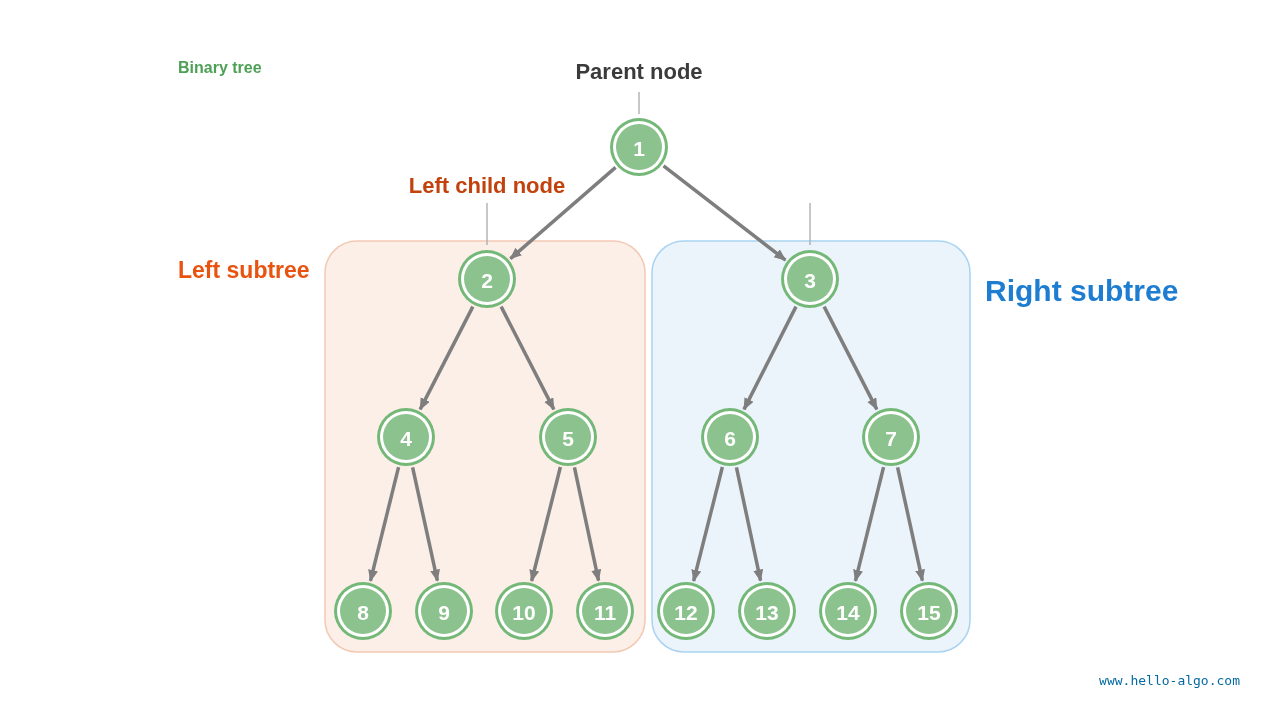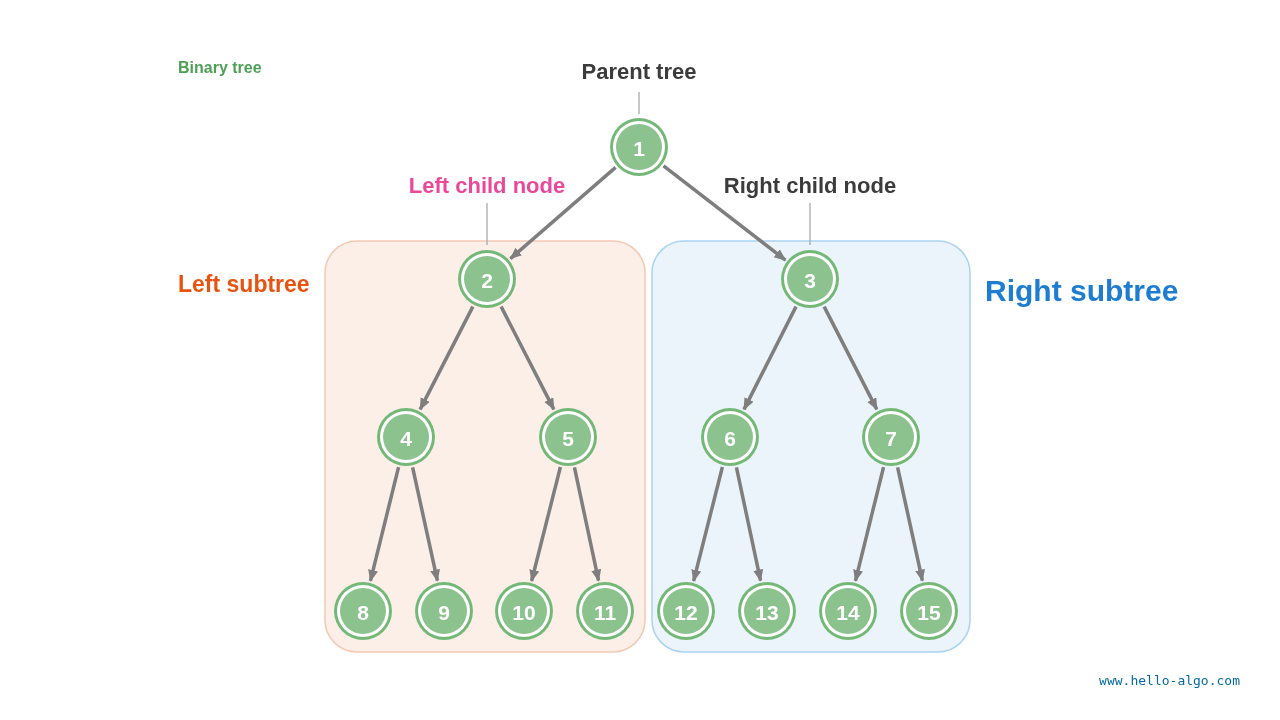--- a/index.html
+++ b/index.html
@@ -7,21 +7,21 @@
          font-family: "Liberation Sans", sans-serif; }
   .canvas { position: relative; width: 1280px; height: 720px; background: #ffffff; }
   #tree-svg { position: absolute; left: 0; top: 0; }
   .lbl { position: absolute; font-weight: 700; font-size: 22px;
          white-space: nowrap; color: #3b3b3b; line-height: 1.1; }
   .lbl.centered { transform: translateX(-50%); }
   #lbl-binary-tree   { left: 178px; top: 59px;  font-size: 16px; }
   #lbl-parent        { left: 639px; top: 60px; }
   #lbl-left-child    { left: 487px; top: 174px; }
   #lbl-right-child   { left: 810px; top: 174px; }
-  #lbl-left-subtree  { left: 178px; top: 272px; font-size: 23px; }
+  #lbl-left-subtree  { left: 178px; top: 258px; font-size: 23px; }
   #lbl-right-subtree { left: 985px; top: 256px; font-size: 30px; margin-top: 18px; }
   #watermark { position: absolute; right: 40px; top: 673px;
                font-family: "DejaVu Sans Mono", monospace;
                font-size: 13px; font-weight: 400; }
 </style>
 </head>
 <body>
 
 <div class="canvas">
 
@@ -137,24 +137,23 @@
       <g>
         <circle cx="929" cy="611" r="29" fill="#74B878"></circle>
         <circle cx="929" cy="611" r="26" fill="#ffffff"></circle>
         <circle cx="929" cy="611" r="23" fill="#8BC28E"></circle>
         <text x="929" y="612" fill="#FFFFFF" font-size="21" font-weight="700" text-anchor="middle" dominant-baseline="central" font-family="&quot;Liberation Sans&quot;, sans-serif">15</text>
       </g>
     </svg>
 
   <div class="lbl" id="lbl-binary-tree" style="color: rgb(77, 161, 86);">Binary tree</div>
 
-  <div class="lbl centered" id="lbl-parent" style="color: rgb(59, 59, 59);">Parent tree</div>
+  <div class="lbl centered" id="lbl-parent" style="color: rgb(59, 59, 59);">Parent node</div>
 
-  <div class="lbl centered" id="lbl-left-child" style="color: #ec4899;">Left child node</div>
+  <div class="lbl centered" id="lbl-left-child" style="color: #c2410c;">Left child node</div>
 
-  <div class="lbl centered" id="lbl-right-child" style="color: rgb(59, 59, 59);">Right child node</div>
 
   <div class="lbl" id="lbl-left-subtree" style="color: rgb(233, 83, 16);">Left subtree</div>
 
   <div class="lbl" id="lbl-right-subtree" style="color: rgb(29, 125, 209);">Right subtree</div>
 
   <div id="watermark" style="color: #0369a1;">www.hello-algo.com</div>
 </div>
 
 </body></html>

